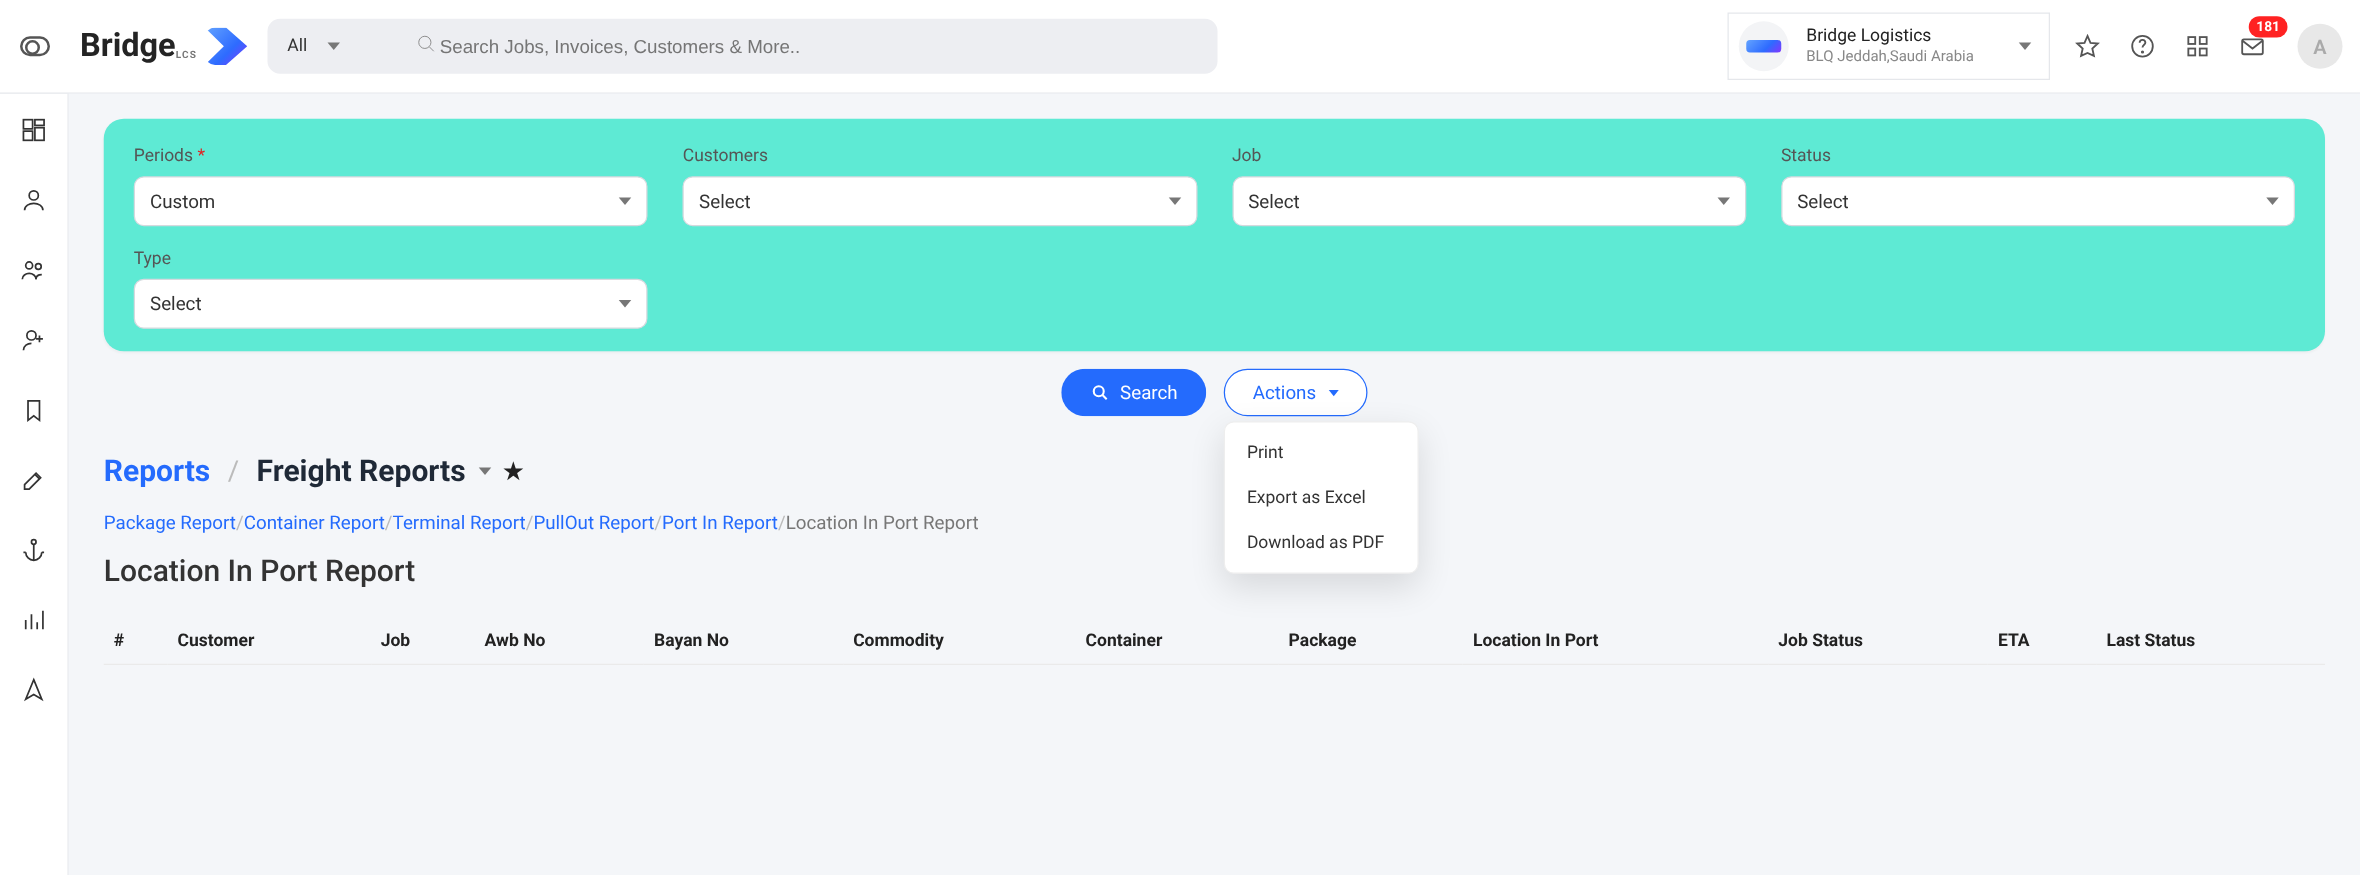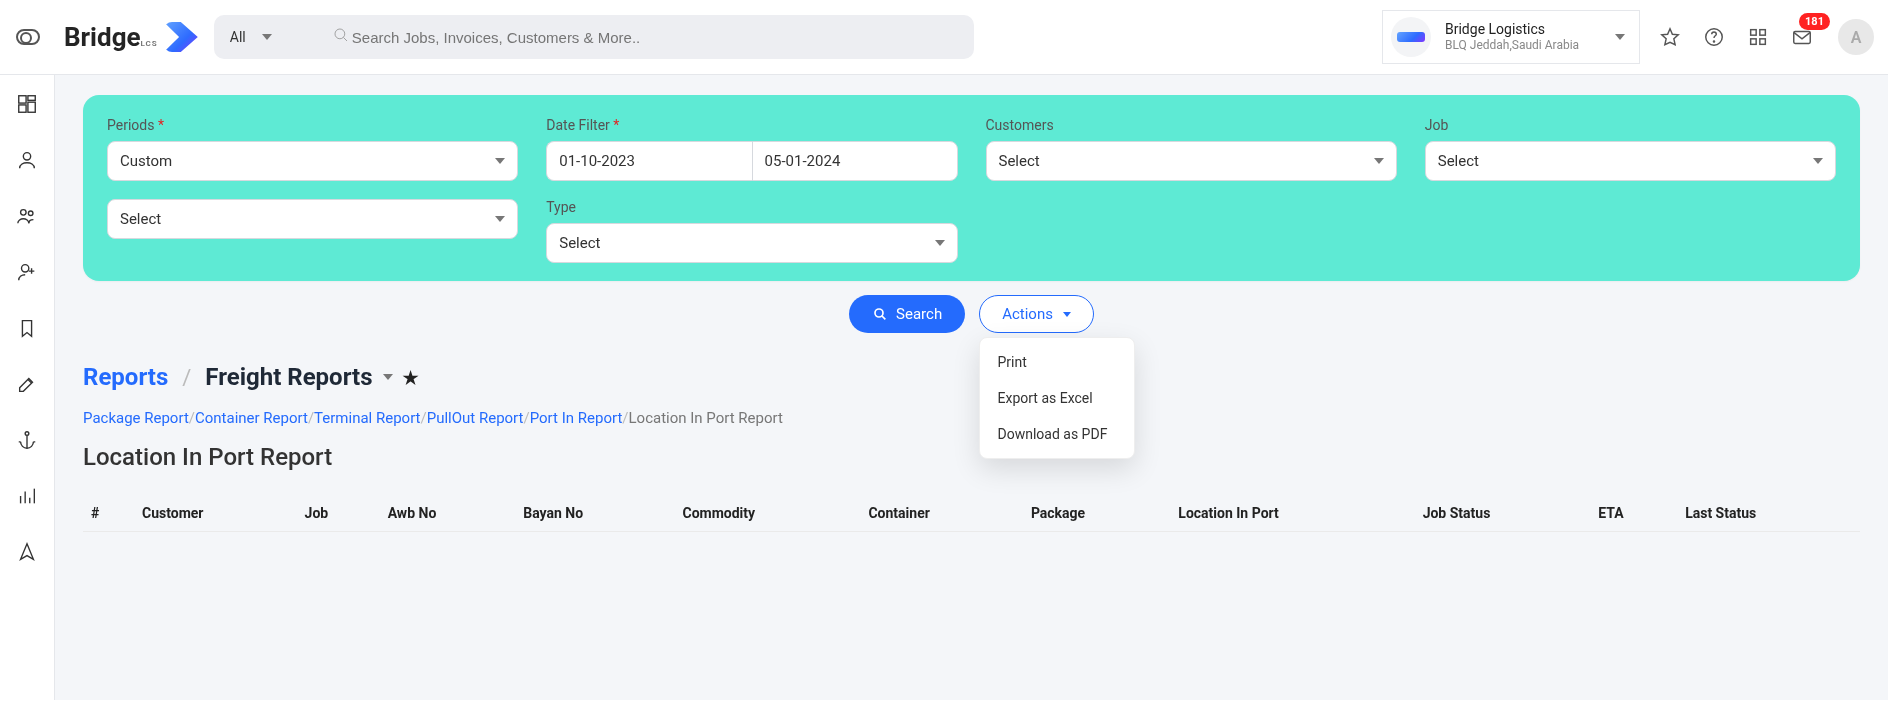--- a/index.html
+++ b/index.html
@@ -240,45 +240,35 @@
     <div class="card">
       <div class="filters">
         <div>
           <span class="lbl"><span>Periods</span> <span class="req">*</span></span>
           <div class="sel">
             <span>Custom</span>
             <span class="caret"></span>
           </div>
         </div>
         <div>
-          <span class="lbl"><span>Date Filter</span> <span class="req">*</span></span>
-          <div class="date-pair">
-            <div class="input">
-                <span>01-10-2023</span>
-              </div>
-            <div class="input">
-                <span>05-01-2024</span>
-              </div>
-          </div>
-        </div>
-        <div>
           <span class="lbl">Customers</span>
           <div class="sel">
             <span>Select</span>
             <span class="caret"></span>
           </div>
         </div>
         <div>
           <span class="lbl">Job</span>
           <div class="sel">
             <span>Select</span>
             <span class="caret"></span>
           </div>
         </div>
         <div>
+          <span class="lbl">Status</span>
           <div class="sel">
             <span>Select</span>
             <span class="caret"></span>
           </div>
         </div>
         <div>
           <span class="lbl">Type</span>
           <div class="sel">
             <span>Select</span>
             <span class="caret"></span>

